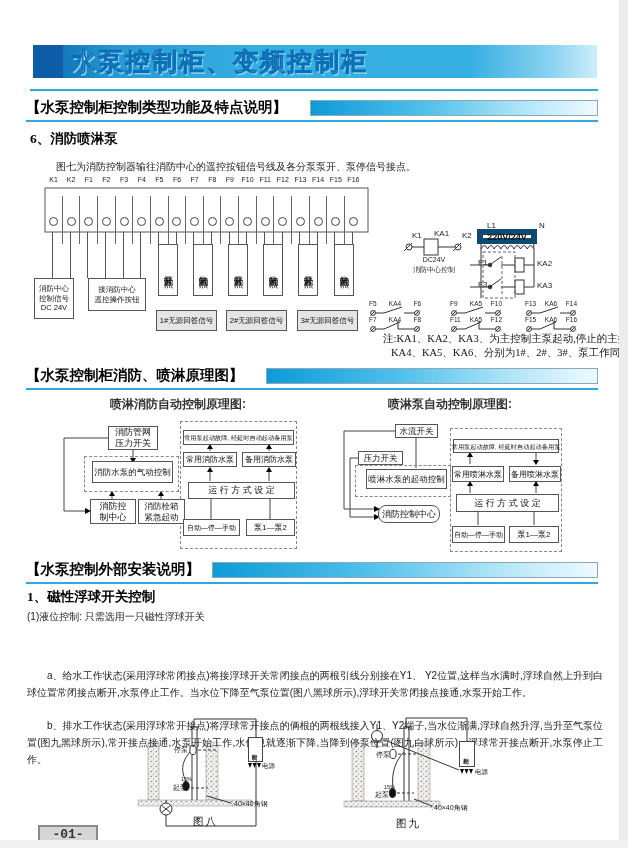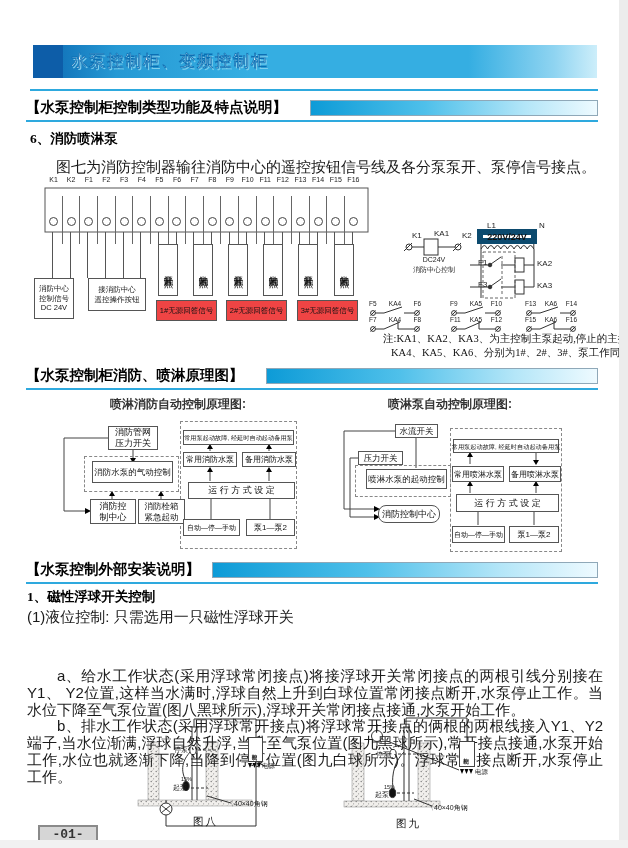--- a/index.html
+++ b/index.html
@@ -5,32 +5,32 @@
   * { margin:0; padding:0; box-sizing:border-box; }
   html,body { width:628px; height:848px; }
   body { position:relative; background:#fff; font-family:"Liberation Sans",sans-serif; color:#111; overflow:hidden; }
   svg.linework { position:absolute; left:0; top:0; width:628px; height:848px; pointer-events:none; }
 
   
   .banner-square { position:absolute; left:33px; top:45px; width:30px; height:33px; background:#0d5da8; }
   .banner { position:absolute; left:63px; top:45px; width:534px; height:33px;
             background:linear-gradient(90deg,#1478bd 0%,#2699d4 10%,#35aee2 35%,#35aee2 76%,#8fd4f1 92%,#cdeefa 100%);
             display:flex; align-items:center; padding-left:8px; }
-  .banner-title { font-size:16px; font-weight:normal; color:#fff; letter-spacing:2px;
+  .banner-title { font-size:25px; font-weight:bold; color:#fff; letter-spacing:2px;
                   -webkit-text-stroke:0.8px #0a6fb4; text-shadow:1.5px 1.5px 0 #7fcdec; white-space:nowrap; }
   .hairline { position:absolute; background:#2ea9de; }
 
   
   .sec-title { position:absolute; font-size:14.5px; font-weight:bold; color:#000; white-space:nowrap; font-family:"Liberation Serif",serif; }
   .sec-bar { position:absolute; height:16px; border:1px solid #8fa8b8;
              background:linear-gradient(90deg,#0d9bd7 0%,#4fc0ea 40%,#b4e6f8 75%,#eefaff 100%); }
   .sec-line { position:absolute; height:2px; background:#2ea9de; }
 
   .h2 { position:absolute; font-size:13.5px; font-weight:bold; color:#000; white-space:nowrap; font-family:"Liberation Serif",serif;text-align:right; }
-  .body-text { position:absolute; font-size:15px; line-height:17px; color:#1a1a1a; }
+  .body-text { position:absolute; font-size:10px; line-height:17px; color:#1a1a1a; }
   .para { text-align:justify; text-indent:2em;margin-top:44px; }
 
   
   .trow { position:absolute; display:flex; }
   .tlabel { width:17.65px; flex:none; text-align:center; font-size:7px; color:#222; white-space:nowrap; }
   .tslot { width:17.65px; flex:none; display:flex; justify-content:center; }
   .tcircle { width:9px; height:9px; border:1px solid #444; border-radius:50%; background:#fff; }
   .sepstripes { position:absolute; left:45px; top:196px; width:316px; height:48px;
                 background:repeating-linear-gradient(90deg, transparent 0 16.65px, #666 16.65px 17.65px); }
   .wiresA { position:absolute; left:52px; top:232px; width:91px; height:46px;
@@ -39,21 +39,21 @@
             background:repeating-linear-gradient(90deg, #555 0 1px, transparent 1px 17.65px); }
   .tbox { position:absolute; border:1px solid #555; background:#fff; display:flex; flex-direction:column;
           align-items:center; justify-content:center; font-size:7.5px; line-height:9.5px; text-align:center; color:#111; }
   .vrow,.sigrow,.crow { position:absolute; left:0; width:628px; height:0; }
   .vrow .vbox { position:absolute; top:244px; width:20px; height:52px; border:1px solid #555; background:#fff;
                 display:flex; align-items:center; justify-content:center; }
   .vrow .vbox span { writing-mode:vertical-rl; font-size:9.5px; letter-spacing:1px; color:#111; }
   .vrow .vbox:nth-child(1){left:158px} .vrow .vbox:nth-child(2){left:193px}
   .vrow .vbox:nth-child(3){left:228px} .vrow .vbox:nth-child(4){left:263px}
   .vrow .vbox:nth-child(5){left:298px} .vrow .vbox:nth-child(6){left:334px}
-  .sigrow .sbox { position:absolute; top:300px; width:61px; height:21px; border:1px solid #555; background:#ef4444;
+  .sigrow .sbox { position:absolute; top:310px; width:61px; height:21px; border:1px solid #555; background:#e5e5e5;
                   display:flex; align-items:center; justify-content:center; font-size:7.5px; color:#111; white-space:nowrap; }
   .sigrow .sbox:nth-child(1){left:156px} .sigrow .sbox:nth-child(2){left:226px} .sigrow .sbox:nth-child(3){left:297px}
 
   
   .crow .ci { position:absolute; width:52px; height:16px; }
   .crow.no .ci{ top:0 } 
   .crow .ci:nth-child(1){left:369px} .crow .ci:nth-child(2){left:450px} .crow .ci:nth-child(3){left:525px}
   .ci span { position:absolute; top:-1px; font-size:6.5px; color:#222; white-space:nowrap; }
   .ci .ci-l{left:0} .ci .ci-m{left:50%; transform:translateX(-50%)} .ci .ci-r{right:0}
   .ci svg { position:absolute; left:0; bottom:0; }

